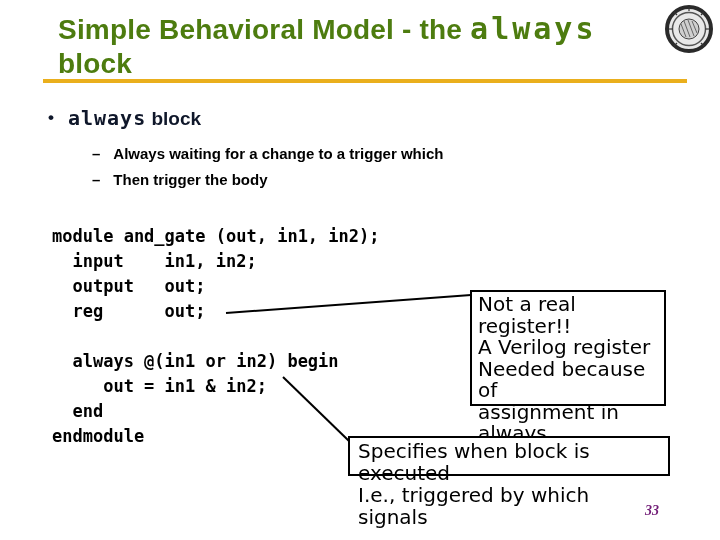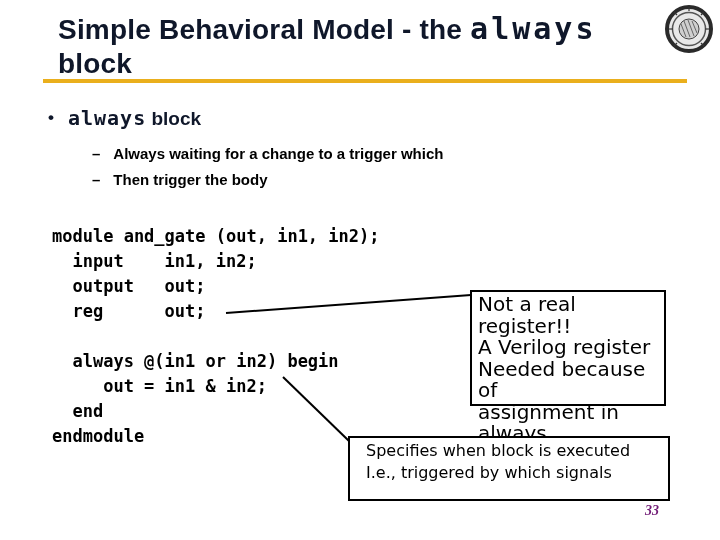--- a/index.html
+++ b/index.html
@@ -3,21 +3,21 @@
 <meta charset="utf-8">
 <style>
   html,body{margin:0;padding:0;background:#888;}
   .slide{
     position:relative;width:720px;height:540px;background:#ffffff;
     overflow:hidden;font-family:"Liberation Sans",sans-serif;
   }
   
   .title{
     position:absolute;left:58px;top:12px;width:600px;
-    font-weight:bold;font-size:28px;line-height:34px;color:#0f172a;
+    font-weight:bold;font-size:28px;line-height:34px;color:#4d7c0f;
     letter-spacing:0.2px;
   }
   .title .mono{
     font-family:"DejaVu Sans Mono","Liberation Mono",monospace;
     font-size:30px;letter-spacing:3px;
   }
   .title .line2{display:block;position:relative;z-index:2;}
   .title-underline{
     position:absolute;left:43px;top:79px;width:644px;height:4px;
     background:#eaaf1d;z-index:1;
@@ -53,22 +53,22 @@
   .callout{
     position:absolute;border:2px solid #000;background:#fff;
     font-family:"DejaVu Sans",sans-serif;color:#000;
     white-space:pre-line;box-sizing:border-box;
   }
   .callout-register{
     left:470px;top:290px;width:196px;height:116px;
     padding:2px 6px;font-size:20px;line-height:21.5px;
   }
   .callout-trigger{
-    left:348px;top:436px;width:322px;height:65px;
-    padding:2px 16px;font-size:16px;line-height:22px;
+    left:348px;top:436px;width:322px;height:40px;
+    padding:2px 8px;font-size:20px;line-height:22px;
   }
   
   .page-number{
     position:absolute;left:645px;top:503px;
     font-family:"Liberation Serif",serif;font-style:italic;font-weight:bold;
     font-size:14px;color:#701a75;
   }
 </style>
 </head>
 <body>

